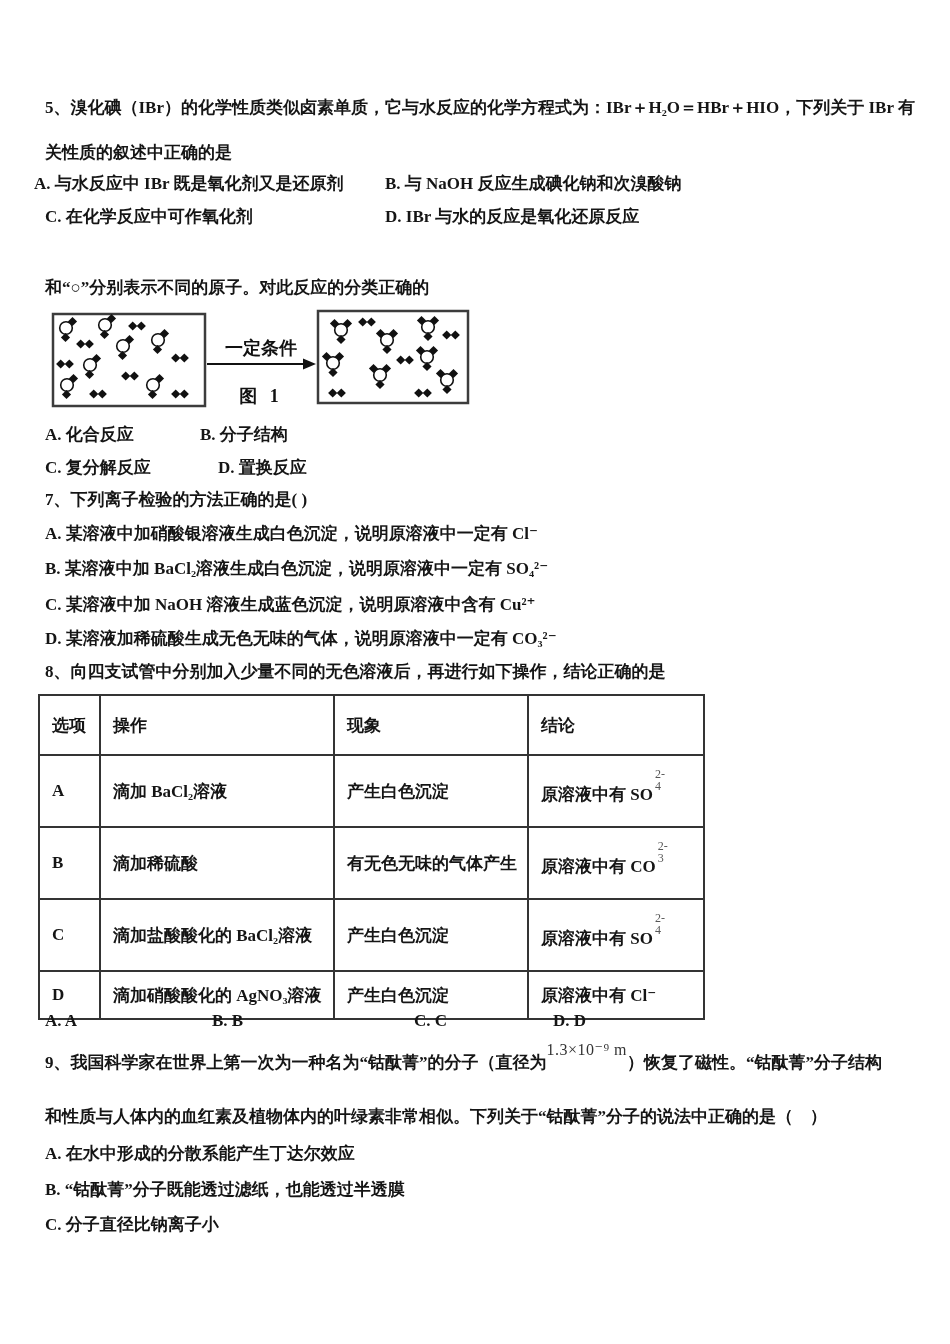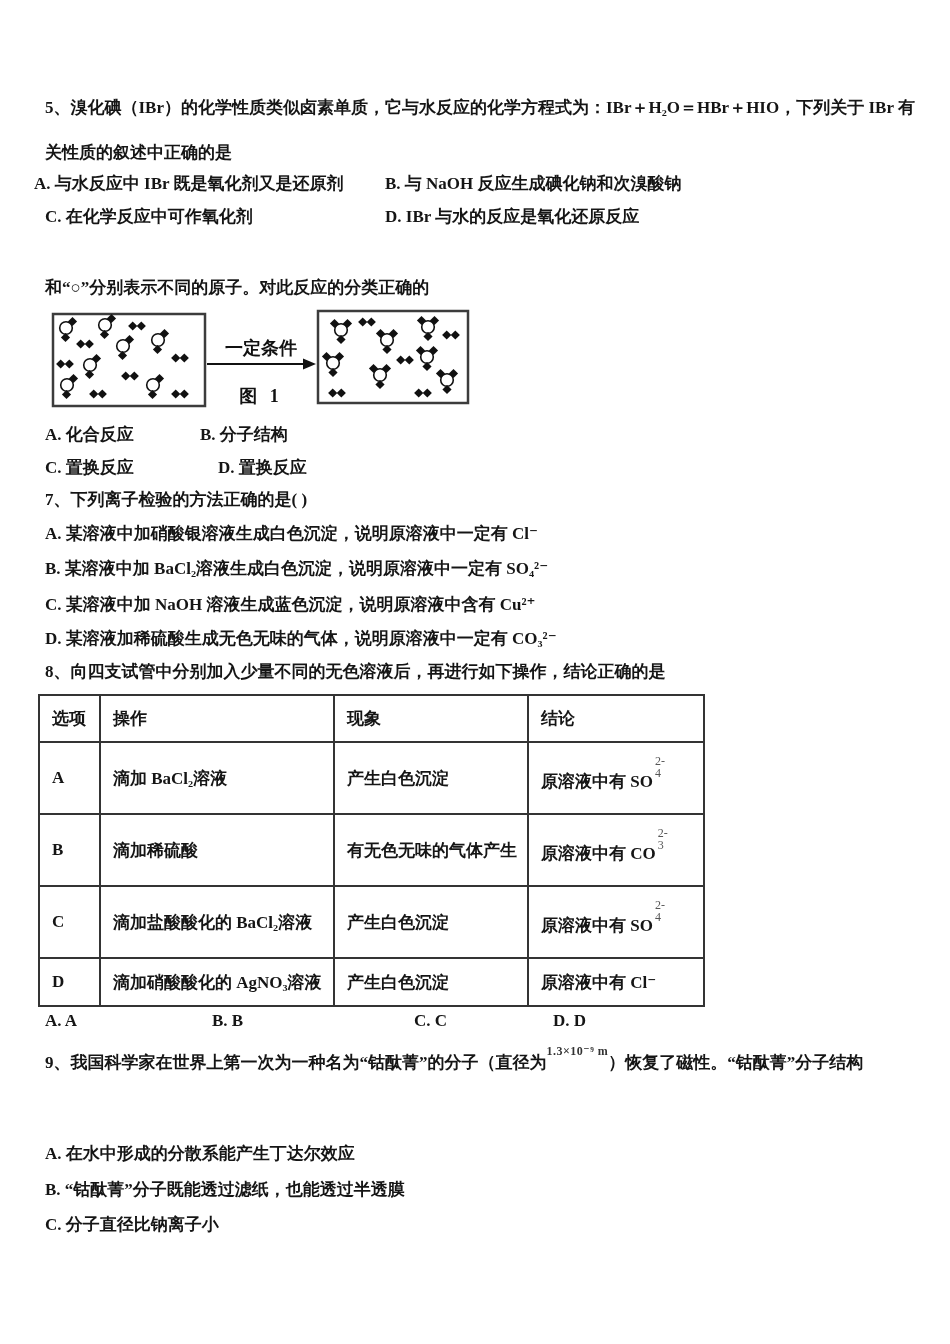--- a/index.html
+++ b/index.html
@@ -14,44 +14,44 @@
     overflow:hidden;
   }
   .line{
     position:absolute;
     white-space:nowrap;
     line-height:1.25;
   }
   .raised{
     position:relative;
     top:-13px;
-    font-weight:bold;
+    font-weight:normal;
     color:#333;
-    font-size:12px;
+    font-size:16px;
     letter-spacing:.5px;
   }
   table.q8{
     position:absolute;
     left:38px;top:694px;
     width:665px;
     border-collapse:collapse;
     table-layout:fixed;
   }
   table.q8 th,table.q8 td{
     border:2px solid #343434;
     padding:0 0 0 12px;
     text-align:left;
     vertical-align:middle;
     font-size:17px;
     font-weight:bold;
     color:#151515;
     overflow:hidden;
     white-space:nowrap;
   }
-  tr.hrow{height:47px;font-family:Liberation Mono, monospace;}
+  tr.hrow{height:60px;font-family:Liberation Mono, monospace;}
   tr.r72{height:72px;}
   tr.r48{height:48px;}
   .ion-stack{
     display:inline-block;
     position:relative;
     top:-9px;
     font-size:12px;
     line-height:1.05;
     color:#555;
     font-weight:normal;
@@ -134,21 +134,21 @@
       <use href="#mol-a2" x="317" y="16"></use>
         <use href="#mol-a2" x="401" y="29"></use>
       <use href="#mol-a2" x="355" y="54"></use>
         <use href="#mol-a2" x="287" y="87"></use>
       <use href="#mol-a2" x="373" y="87"></use>
     </g>
   </svg>
 
   <div class="line" style="left:45px;top:424px;">A. 化合反应</div>
   <div class="line" style="left:200px;top:424px;">B. 分子结构</div>
-  <div class="line" style="left:45px;top:457px;">C. 置换反应</div>
+  <div class="line" style="left:45px;top:457px;">C. 复分解反应</div>
   <div class="line" style="left:218px;top:457px;">D. 置换反应</div>
 
   <div class="line" style="left:45px;top:489px;">7、下列离子检验的方法正确的是(        )</div>
   <div class="line" style="left:45px;top:523px;">A. 某溶液中加硝酸银溶液生成白色沉淀，说明原溶液中一定有 Cl⁻</div>
   <div class="line" style="left:45px;top:594px;">C. 某溶液中加 NaOH 溶液生成蓝色沉淀，说明原溶液中含有 Cu²⁺</div>
   <div class="line" style="left:45px;top:558px;">B. 某溶液中加 BaCl₂溶液生成白色沉淀，说明原溶液中一定有 SO₄²⁻</div>
   <div class="line" style="left:45px;top:628px;">D. 某溶液加稀硫酸生成无色无味的气体，说明原溶液中一定有 CO₃²⁻</div>
 
   <div class="line" style="left:45px;top:661px;">8、向四支试管中分别加入少量不同的无色溶液后，再进行如下操作，结论正确的是</div>
 
@@ -192,17 +192,18 @@
     </tr>
   </tbody>
     </table>
 
   <div class="line" style="left:45px;top:1010px;">A. A</div>
   <div class="line" style="left:212px;top:1010px;">B. B</div>
   <div class="line" style="left:384px;top:1010px;margin-left:30px;">C. C</div>
   <div class="line" style="left:553px;top:1010px;">D. D</div>
 
   <div class="line" style="left:45px;top:1052px;"><span>9、我国科学家在世界上第一次为一种名为“钴酞菁”的分子（直径为</span><span class="raised">1.3×10⁻⁹ m</span><span>）恢复了磁性。“钴酞菁”分子结构</span></div>
+  <div class="line" style="left:45px;top:1106px;">和性质与人体内的血红素及植物体内的叶绿素非常相似。下列关于“钴酞菁”分子的说法中正确的是（　）</div>
   <div class="line" style="left:45px;top:1143px;">A. 在水中形成的分散系能产生丁达尔效应</div>
   <div class="line" style="left:45px;top:1179px;">B. “钴酞菁”分子既能透过滤纸，也能透过半透膜</div>
   <div class="line" style="left:45px;top:1214px;">C. 分子直径比钠离子小</div>
 
 </div>
 
 </body></html>

